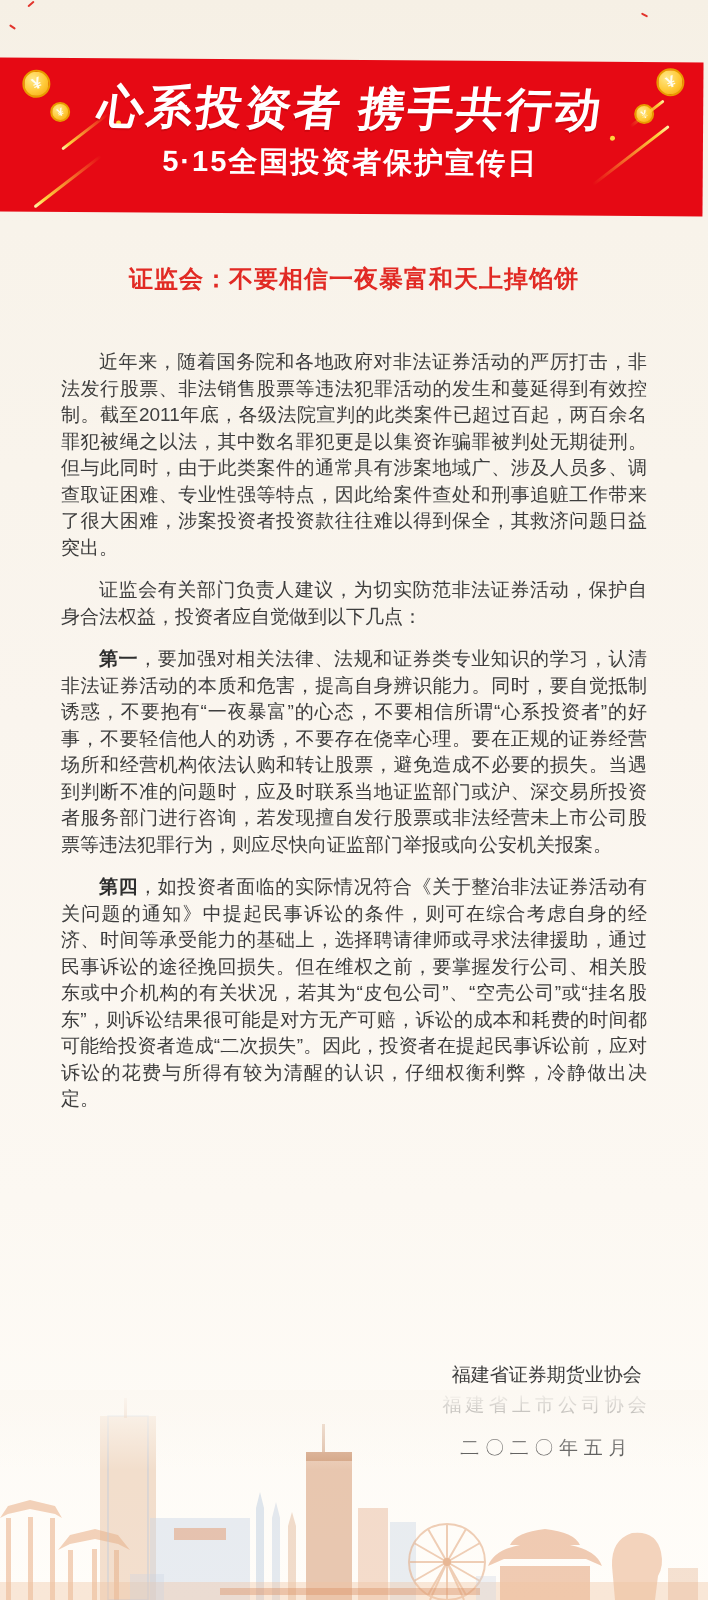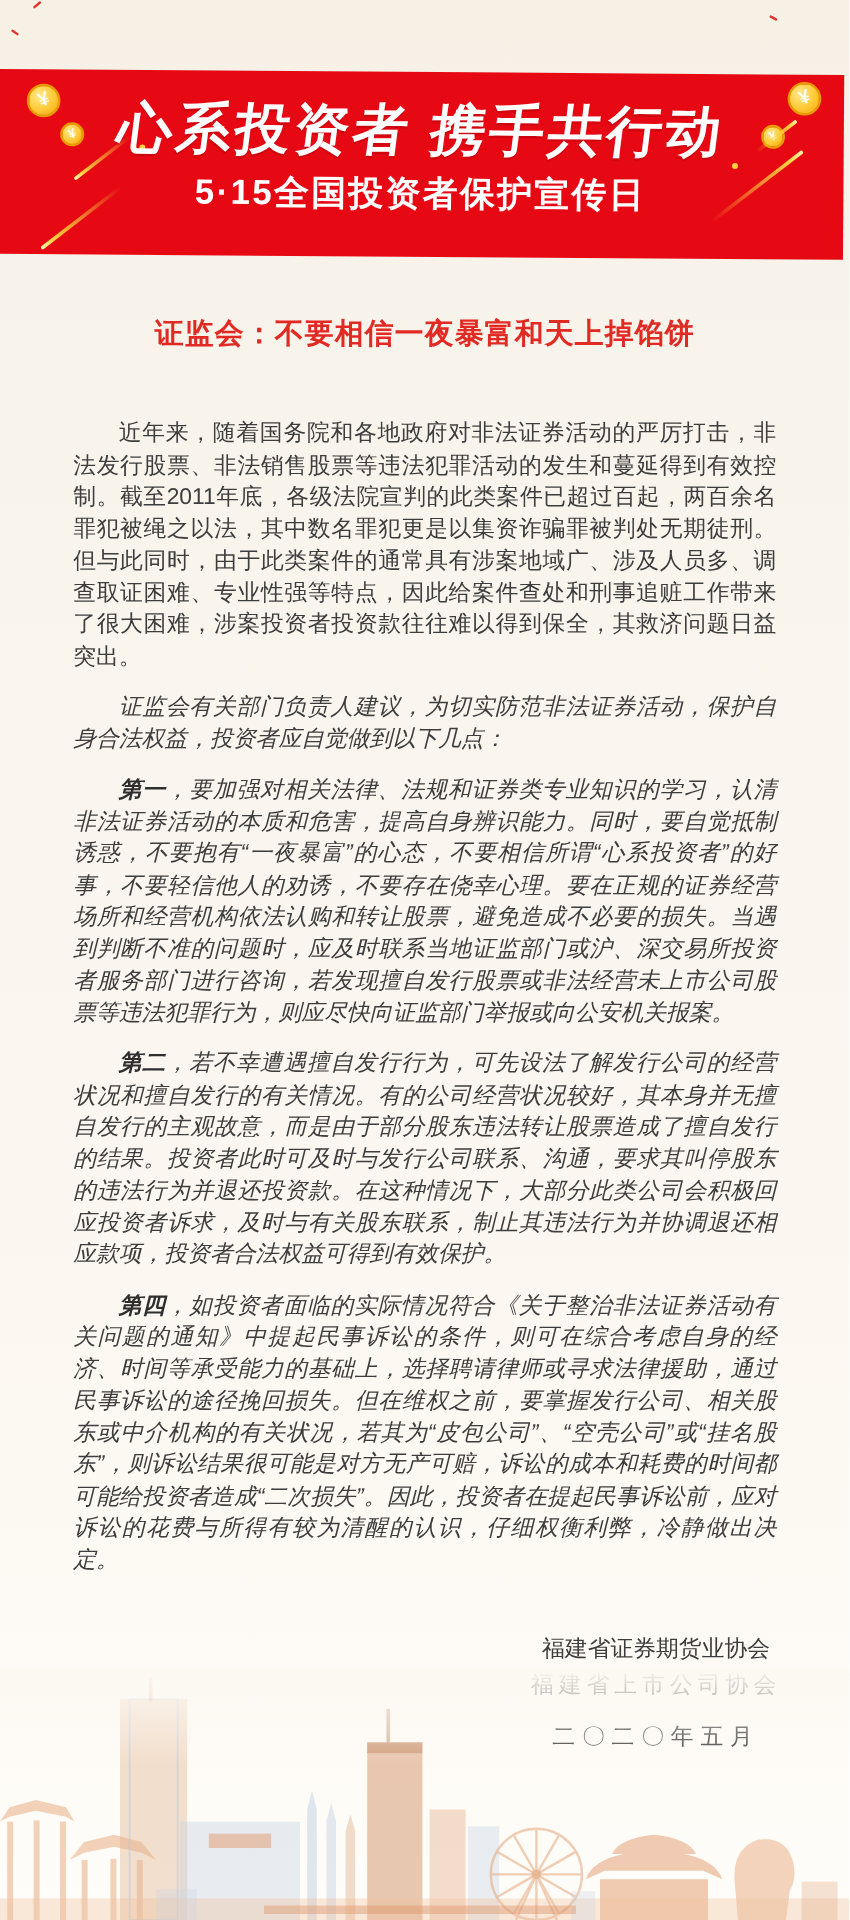--- a/index.html
+++ b/index.html
@@ -46,21 +46,21 @@
   .sp1{left:118px;top:62px;}
   .sp2{left:612px;top:74px;}
 
   
   .headline{position:absolute;left:0;top:264px;width:708px;text-align:center;
             color:#e12a24;font-size:24px;font-weight:bold;letter-spacing:1px;line-height:1.25;}
   .article{position:absolute;left:61px;top:349px;width:586px;
            color:#3d3d3d;font-size:19px;line-height:26.5px;
            text-align:justify;word-break:break-all;}
   .article p{margin:0;text-indent:2em;}
-  .article p + p{margin-top:16px;font-style:italic;}
+  .article p + p{margin-top:16px;}
   .article b{color:#2e2e2e;margin-top:11px;}
 
   
   .signature{position:absolute;right:57px;top:1360px;text-align:center;
              color:#3c3c3c;font-size:19px;}
   .sig-line{line-height:30px;white-space:nowrap;}
   .sig-org2{letter-spacing:.22em;}
   .sig-date{margin-top:13px;letter-spacing:.3em;line-height:30px;white-space:nowrap;}
 
   
@@ -99,21 +99,20 @@
     <div class="banner-title">心系投资者 携手共行动</div>
     <div class="banner-subtitle">5·15全国投资者保护宣传日</div>
   </div>
 
   <div class="headline">证监会：不要相信一夜暴富和天上掉馅饼</div>
 
   <div class="article">
     <p><b></b><span>近年来，随着国务院和各地政府对非法证券活动的严厉打击，非法发行股票、非法销售股票等违法犯罪活动的发生和蔓延得到有效控制。截至2011年底，各级法院宣判的此类案件已超过百起，两百余名罪犯被绳之以法，其中数名罪犯更是以集资诈骗罪被判处无期徒刑。但与此同时，由于此类案件的通常具有涉案地域广、涉及人员多、调查取证困难、专业性强等特点，因此给案件查处和刑事追赃工作带来了很大困难，涉案投资者投资款往往难以得到保全，其救济问题日益突出。</span></p>
     <p><b></b><span>证监会有关部门负责人建议，为切实防范非法证券活动，保护自身合法权益，投资者应自觉做到以下几点：</span></p>
     <p><b>第一</b><span>，要加强对相关法律、法规和证券类专业知识的学习，认清非法证券活动的本质和危害，提高自身辨识能力。同时，要自觉抵制诱惑，不要抱有“一夜暴富”的心态，不要相信所谓“心系投资者”的好事，不要轻信他人的劝诱，不要存在侥幸心理。要在正规的证券经营场所和经营机构依法认购和转让股票，避免造成不必要的损失。当遇到判断不准的问题时，应及时联系当地证监部门或沪、深交易所投资者服务部门进行咨询，若发现擅自发行股票或非法经营未上市公司股票等违法犯罪行为，则应尽快向证监部门举报或向公安机关报案。</span></p>
-    <p><b>第二</b><span>，若不幸遭遇擅自发行行为，可先设法了解发行公司的经营状况和擅自发行的有关情况。有的公司经营状况较好，其本身并无擅自发行的主观故意，而是由于部分股东违法转让股票造成了擅自发行的结果。投资者此时可及时与发行公司联系、沟通，要求其叫停股东的违法行为并退还投资款。在这种情况下，大部分此类公司会积极回应投资者诉求，及时与有关股东联系，制止其违法行为并协调退还相应款项，投资者合法权益可得到有效保护。</span></p>
     <p><b>第四</b><span>，如投资者面临的实际情况符合《关于整治非法证券活动有关问题的通知》中提起民事诉讼的条件，则可在综合考虑自身的经济、时间等承受能力的基础上，选择聘请律师或寻求法律援助，通过民事诉讼的途径挽回损失。但在维权之前，要掌握发行公司、相关股东或中介机构的有关状况，若其为“皮包公司”、“空壳公司”或“挂名股东”，则诉讼结果很可能是对方无产可赔，诉讼的成本和耗费的时间都可能给投资者造成“二次损失”。因此，投资者在提起民事诉讼前，应对诉讼的花费与所得有较为清醒的认识，仔细权衡利弊，冷静做出决定。</span></p>
   </div>
 
   <div class="signature">
     <div class="sig-line">福建省证券期货业协会</div>
     <div class="sig-line sig-org2">福建省上市公司协会</div>
     <div class="sig-date">二〇二〇年五月</div>
   </div>
 
   <div class="skyline">

